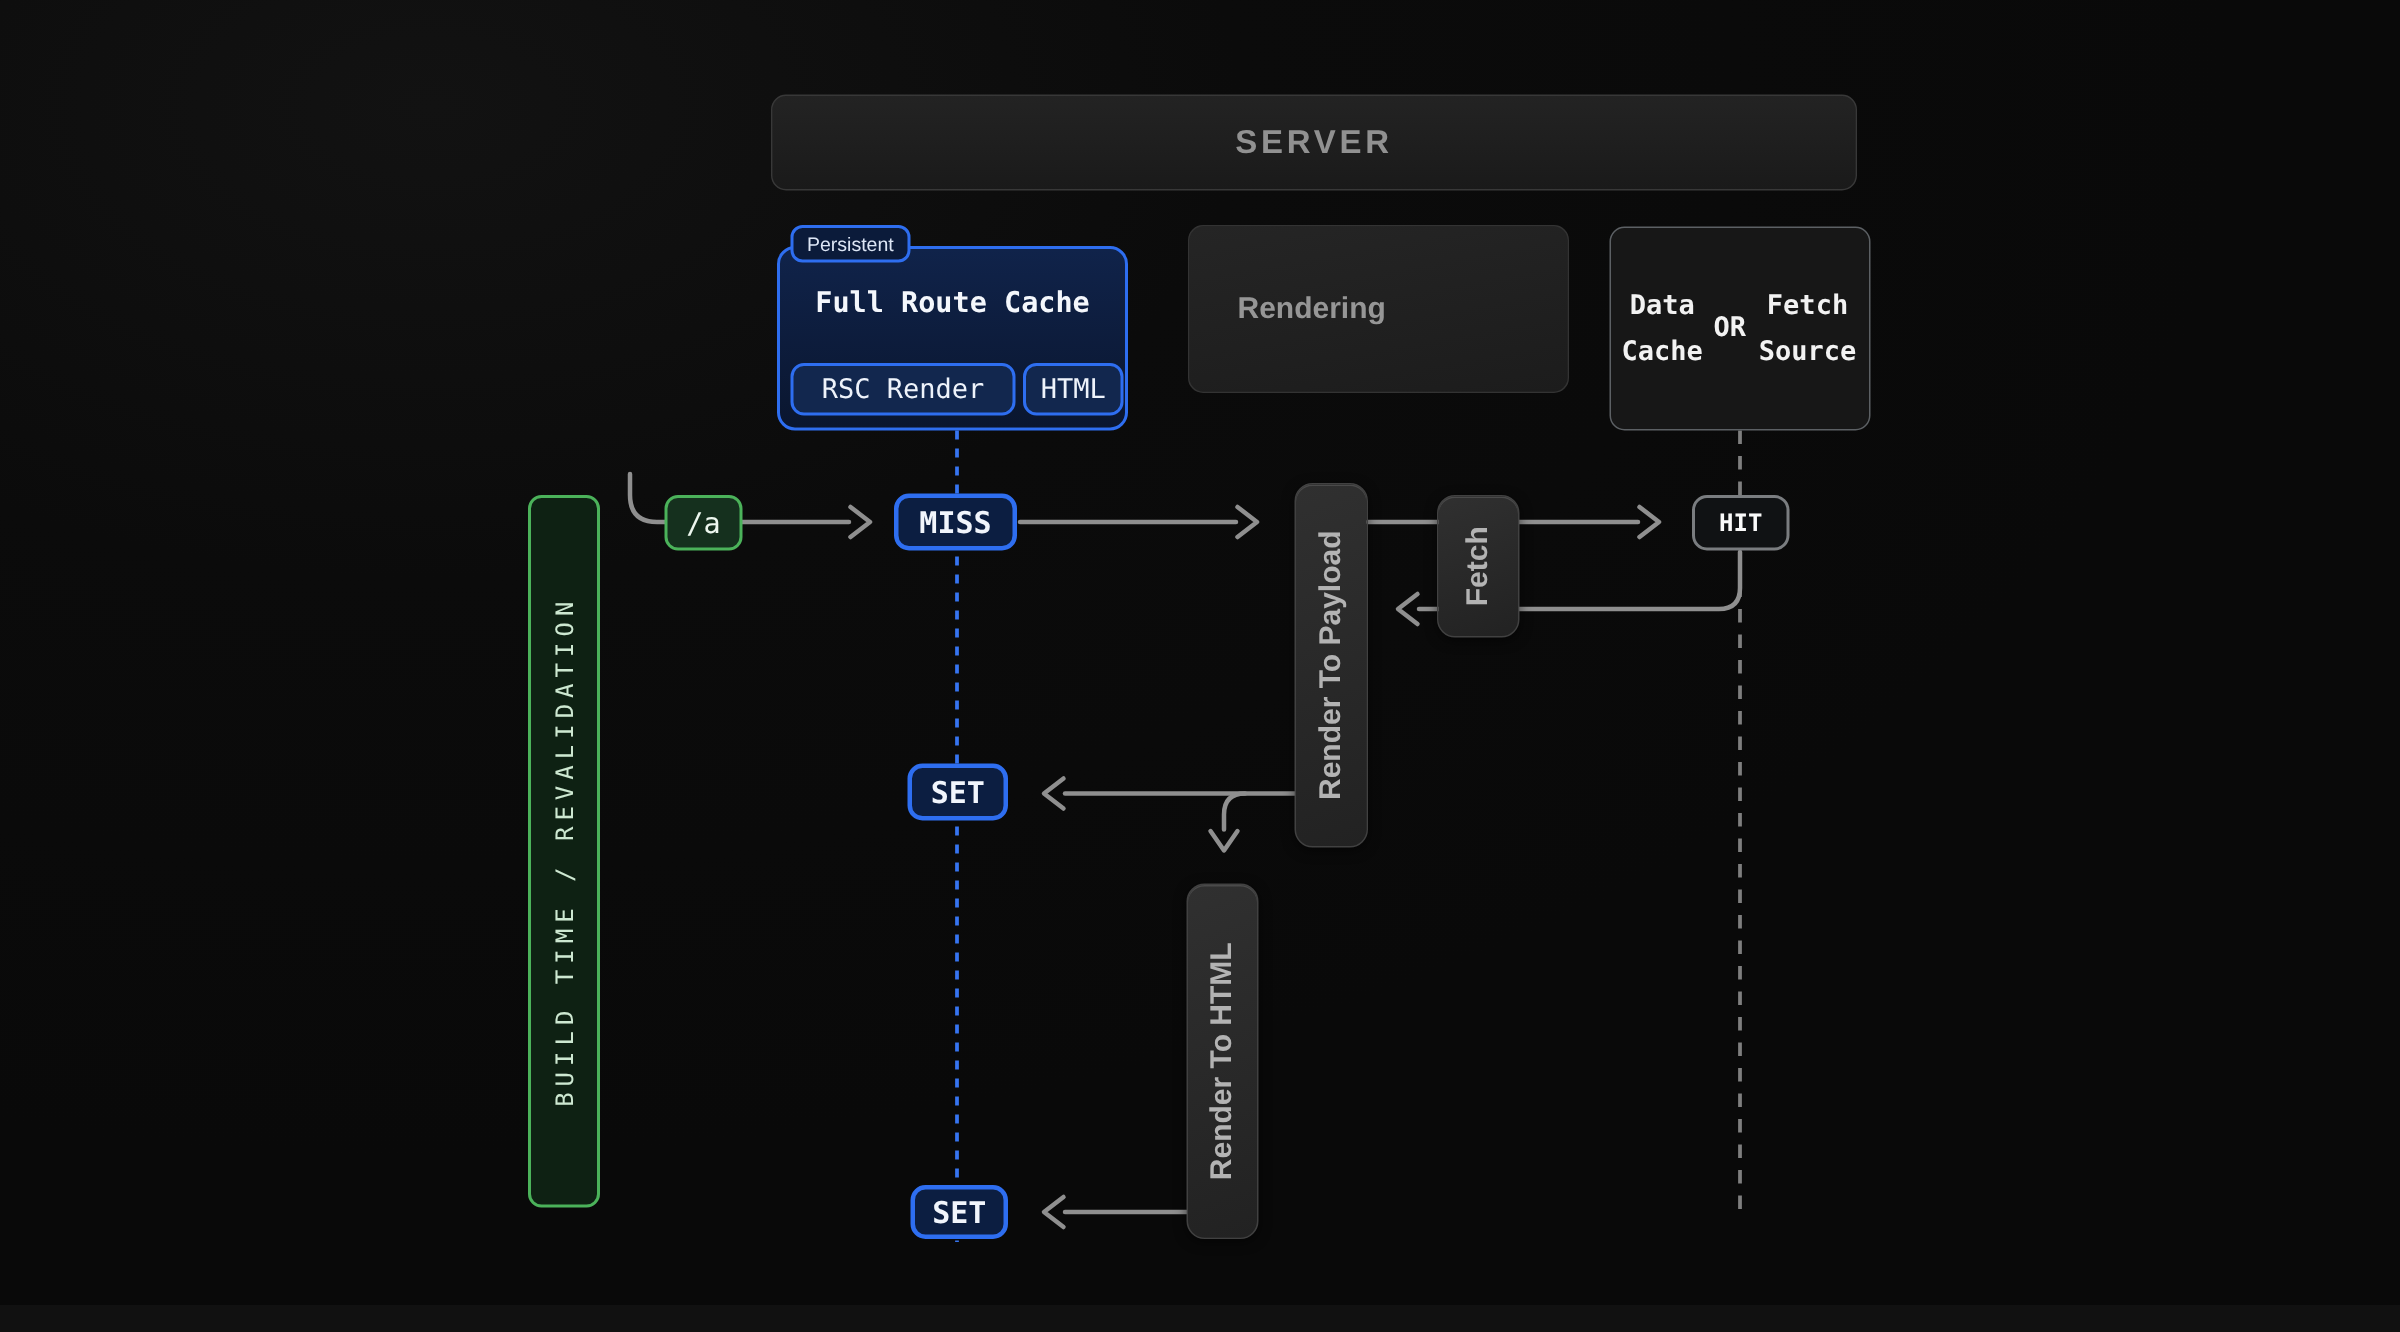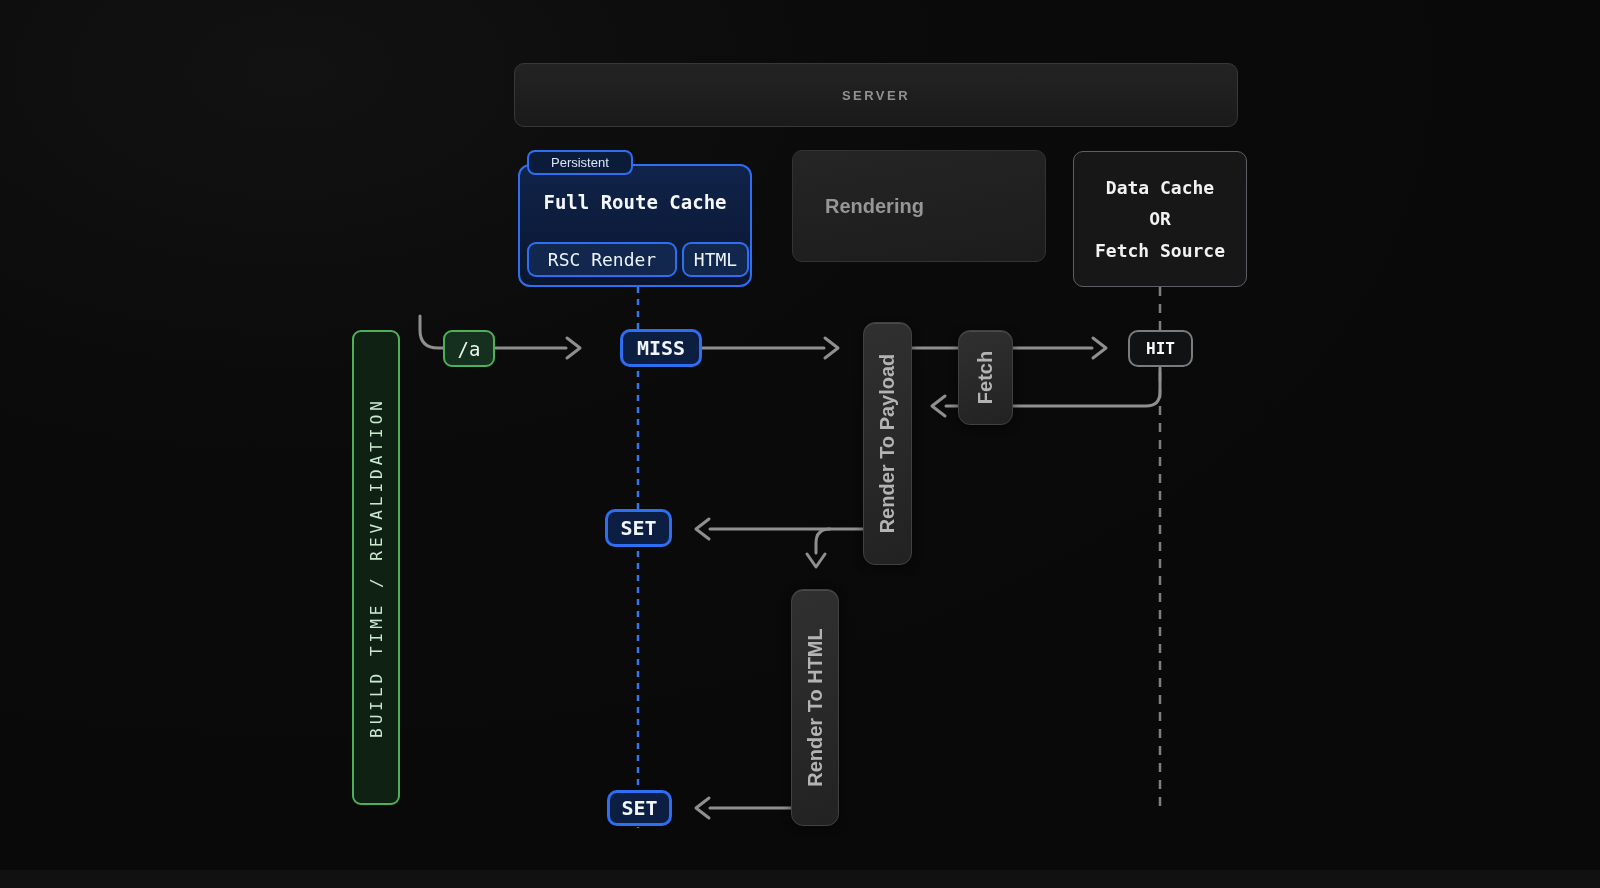--- a/index.html
+++ b/index.html
@@ -10,29 +10,29 @@
   }
   .abs{position:absolute;box-sizing:border-box;}
   .flexc{display:flex;align-items:center;justify-content:center;}
 
   
   .server-bar{
     left:514px;top:63px;width:724px;height:64px;border-radius:10px;
     background:linear-gradient(180deg,#232323,#1a1a1a);
     border:1px solid #383838;
     color:#919191;font-family:"Liberation Sans",sans-serif;font-weight:bold;
-    font-size:13px;letter-spacing:2.5px;
+    font-size:22px;letter-spacing:2.5px;
   }
   .frc-box{
     left:518px;top:164px;width:234px;height:123px;border-radius:12px;
     background:linear-gradient(180deg,#10234a,#0a162f);
     border:2.5px solid #2e6ef0;
   }
   .frc-badge{
-    left:527px;top:150px;height:25px;border-radius:8px;padding:0 22px;
+    left:527px;top:150px;height:25px;border-radius:8px;padding:0 9px;
     background:#0b1b3a;border:2.5px solid #2e6ef0;
     color:#dde6f5;font-family:"Liberation Sans",sans-serif;font-size:13px;
   }
   .frc-title{
     left:520px;top:188px;width:230px;height:28px;
     color:#f4f7fc;font-weight:bold;font-size:19px;
   }
   .chip-blue{
     border-radius:9px;background:#12274e;border:2.5px solid #2e6ef0;
     color:#eef3fb;font-size:18px;
@@ -42,21 +42,21 @@
   .rendering-box{
     left:792px;top:150px;width:254px;height:112px;border-radius:10px;
     background:linear-gradient(170deg,#252525,#1c1c1c);
     border:1px solid #333;
     display:flex;align-items:center;justify-content:flex-start;padding-left:32px;
     color:#969696;font-family:"Liberation Sans",sans-serif;font-weight:bold;font-size:20px;
   }
   .datacache-box{
     left:1073px;top:151px;width:174px;height:136px;border-radius:10px;
     background:#171717;border:1.5px solid #5c6064;
-    flex-direction:column;
+    flex-direction:row;
     color:#f2f2f2;font-weight:bold;font-size:18px;line-height:1.75;text-align:center;
   }
 
   
   .build-bar{
     left:352px;top:330px;width:48px;height:475px;border-radius:9px;
     background:#0e2113;border:2px solid #4bb25a;
   }
   .build-bar .vtext{
     transform:rotate(-90deg);white-space:nowrap;
@@ -66,21 +66,21 @@
   
   .route-chip{
     left:443px;top:330px;width:52px;height:37px;border-radius:9px;
     background:#15301e;border:2.5px solid #4bb25a;
     color:#edf7ef;font-size:19px;
   }
   .node-chip{
     border-radius:10px;background:#0c1e41;border:3px solid #2e6ef0;
     color:#f1f5fc;font-size:20px;font-weight:bold;
   }
-  .miss-chip{left:620px;top:329px;width:82px;height:38px;}
+  .miss-chip{left:596px;top:329px;width:82px;height:38px;}
   .set1-chip{left:605px;top:509px;width:67px;height:38px;}
   .set2-chip{left:607px;top:790px;width:65px;height:36px;}
   .hit-chip{
     left:1128px;top:330px;width:65px;height:37px;border-radius:10px;
     background:#101214;border:2.5px solid #7a7d80;
     color:#fafafa;font-size:16px;font-weight:bold;
   }
 
   
   .proc{

